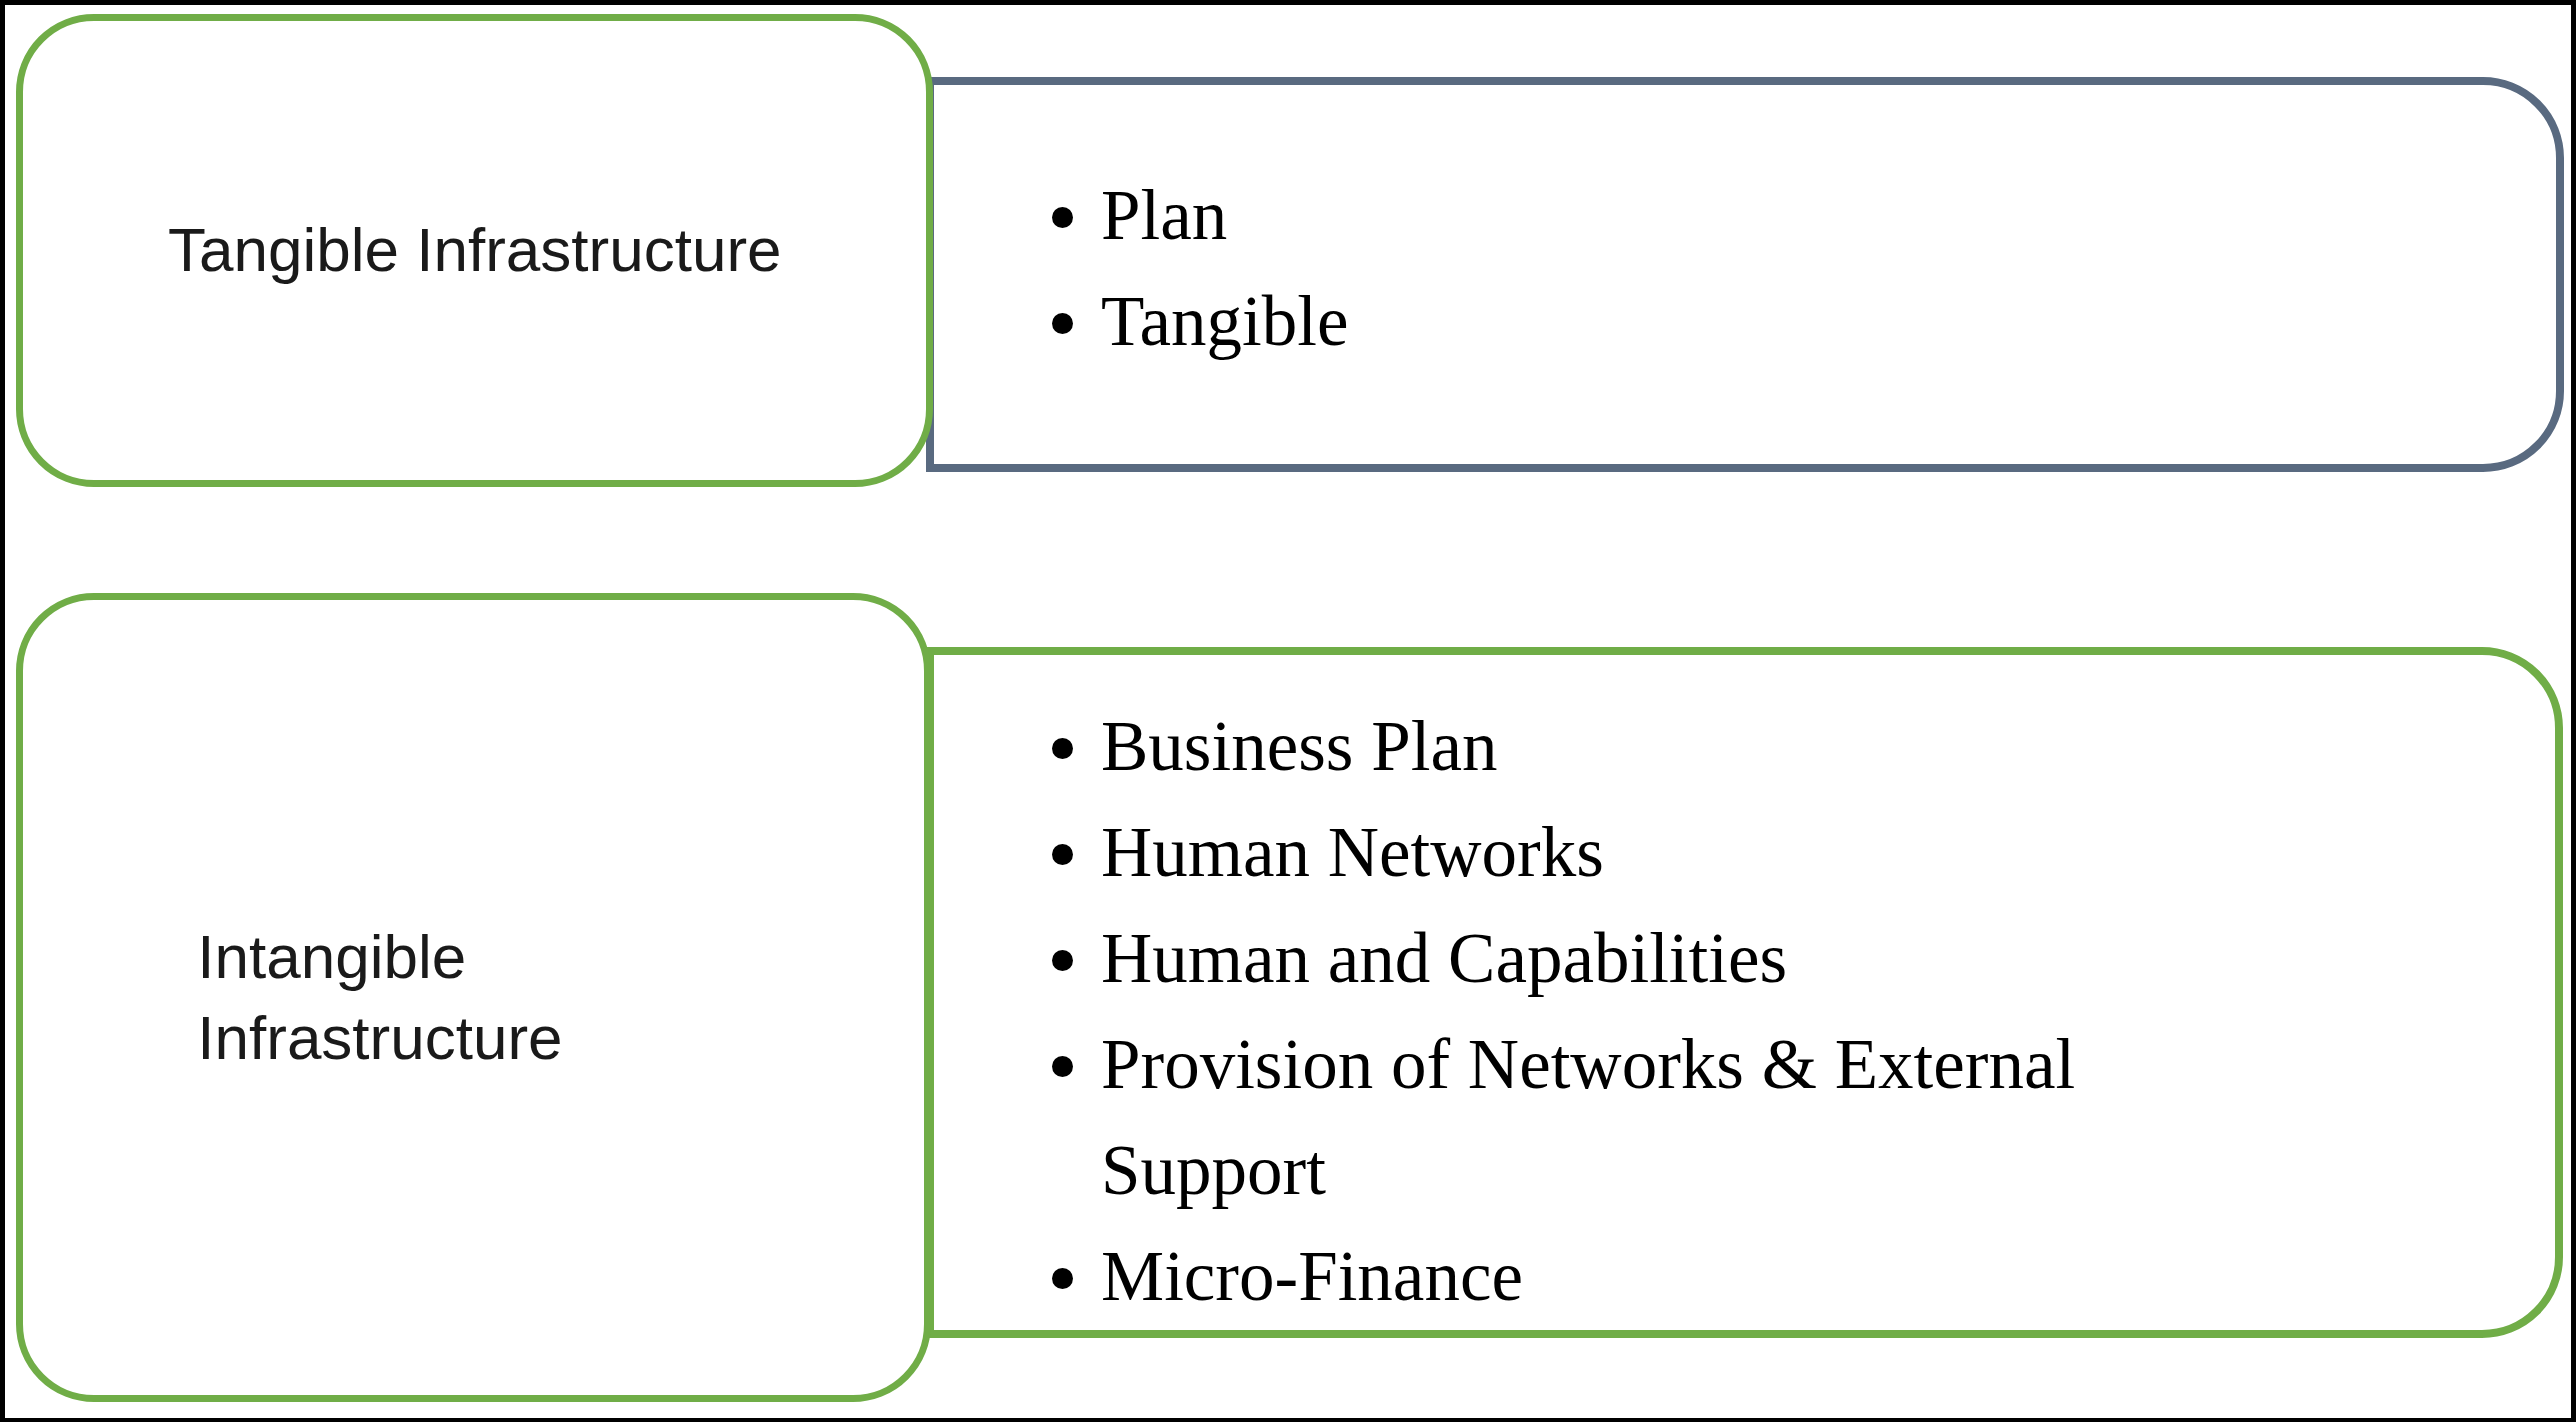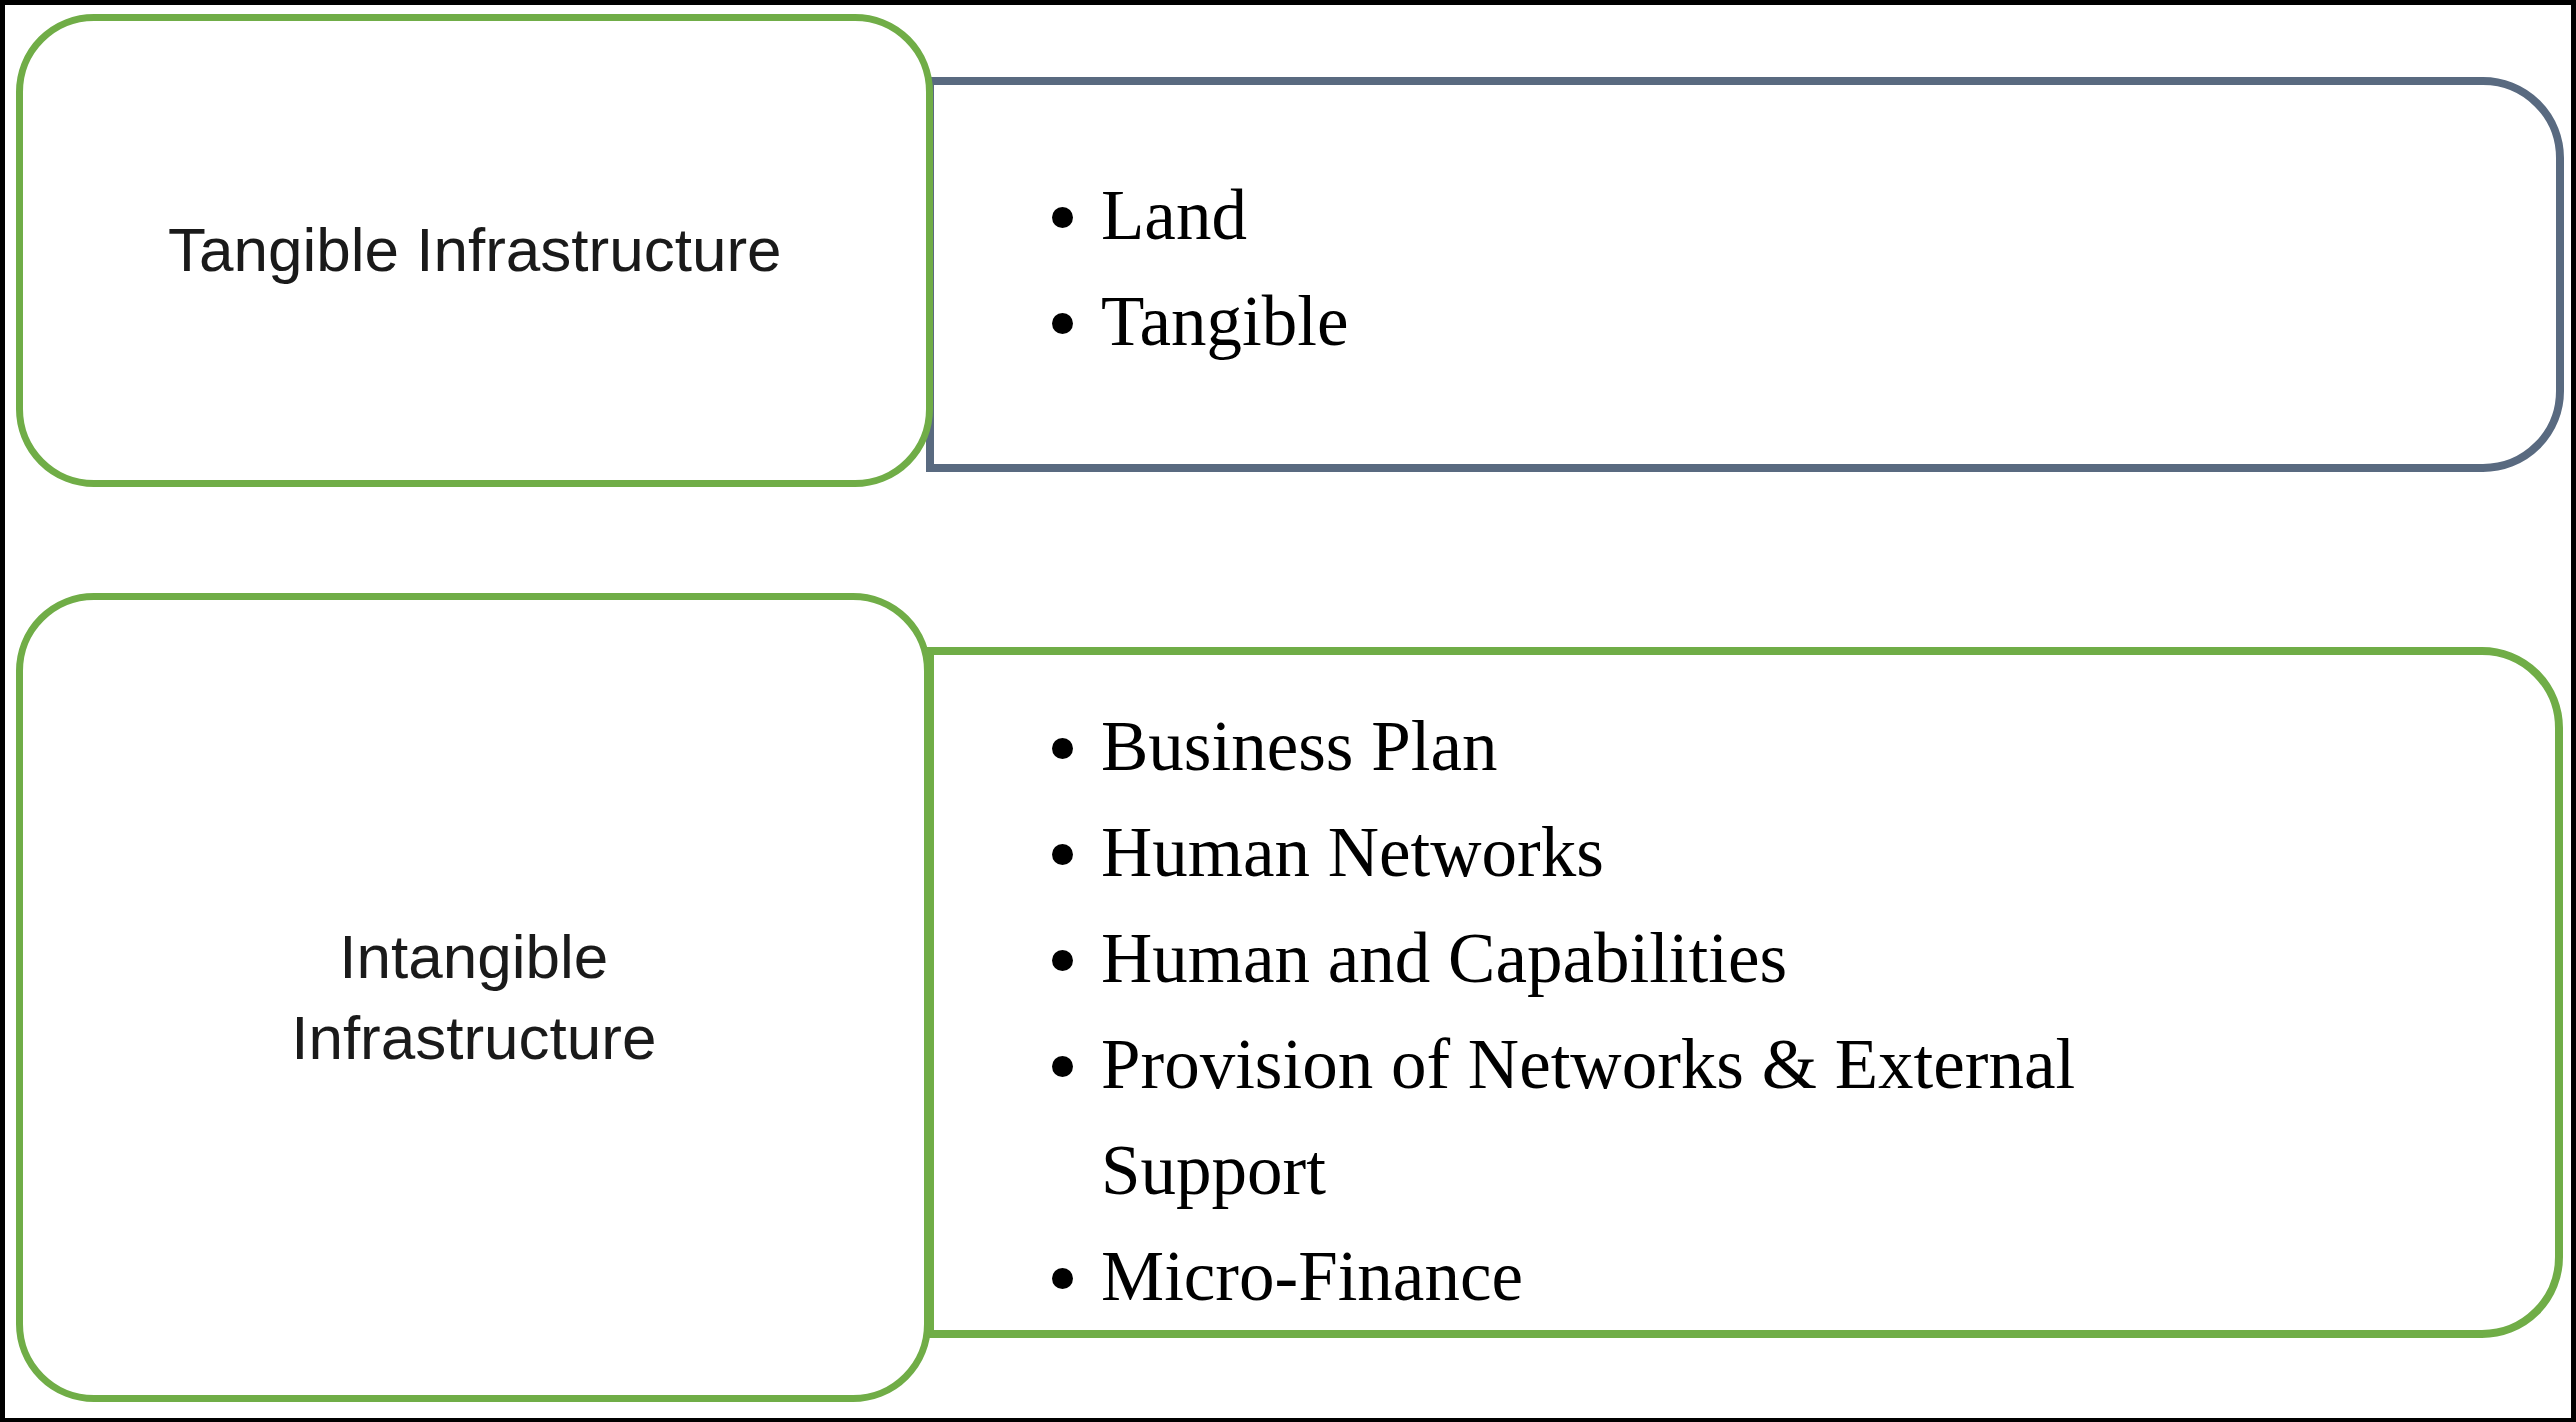--- a/index.html
+++ b/index.html
@@ -32,21 +32,21 @@
   .label-box {
     position: absolute;
     box-sizing: border-box;
     background: #fff;
     z-index: 2;
     border: 7px solid var(--green, #70AD47);
     border-radius: 78px;
     display: flex;
     align-items: center;
     justify-content: center;
-    text-align: center;
+    text-align: left;
   }
   .label-box.tangible   { left: 11.3px; top: 8.5px;  width: 917px; height: 473px; }
   .label-box.intangible { left: 11.3px; top: 588px; width: 915px; height: 809px; }
 
   .label-text {
     color: #1a1a1a;
     font-size: 62px;
     line-height: 1.3;
     font-family: "Liberation Sans", sans-serif;
   }
@@ -67,21 +67,21 @@
   ul.items li { max-width: 1176px; }
   ul.items li::marker { color: #000; }
 </style>
 </head>
 <body>
 
 <div class="canvas">
 
   <div class="list-box slate">
     <ul class="items">
-      <li>Land</li>
+      <li>Plan</li>
       <li>Tangible</li>
     </ul>
   </div>
   <div class="label-box tangible">
     <div class="label-text">Tangible Infrastructure</div>
   </div>
 
   <div class="list-box green">
     <ul class="items">
       <li>Business Plan</li>

